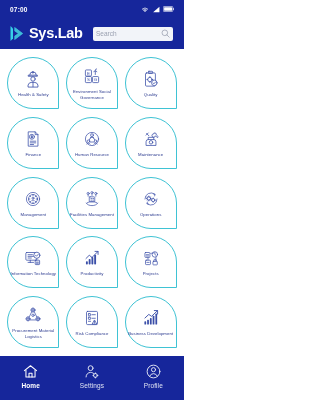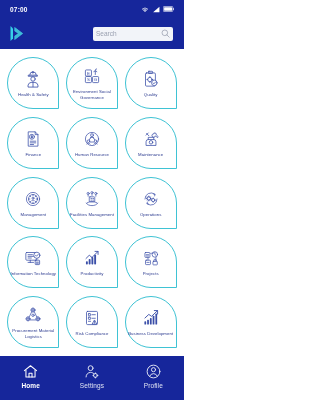--- a/index.html
+++ b/index.html
@@ -117,20 +117,21 @@
       </span>
     </div>
 
     <div class="headerbar">
       <div class="brand">
         <svg class="logo" viewBox="0 0 32 34">
           <path d="M3 2 3 32 8 27 8 7z" fill="#36d0e8"></path>
           <path d="M11 4 28 17 11 30 11 22 18 17 11 12z" fill="#2f8fe0"></path>
           <path d="M11 4 28 17 11 30 11 22 18 17 11 12z" fill="#3fc3d4" opacity="0.85"></path>
         </svg>
+        <span class="brandname">Sys.Lab</span>
       </div>
       <div class="search">
         <input type="text" placeholder="Search" style="">
         <svg class="search-ico" width="9" height="9" viewBox="0 0 16 16">
           <circle cx="6.8" cy="6.8" r="5" stroke="#8e94a6" stroke-width="1.2" fill="none"></circle>
           <line x1="10.5" y1="10.5" x2="14.6" y2="14.6" stroke="#8e94a6" stroke-width="1.2" stroke-linecap="round"></line>
         </svg>
       </div>
     </div>
   </div>

